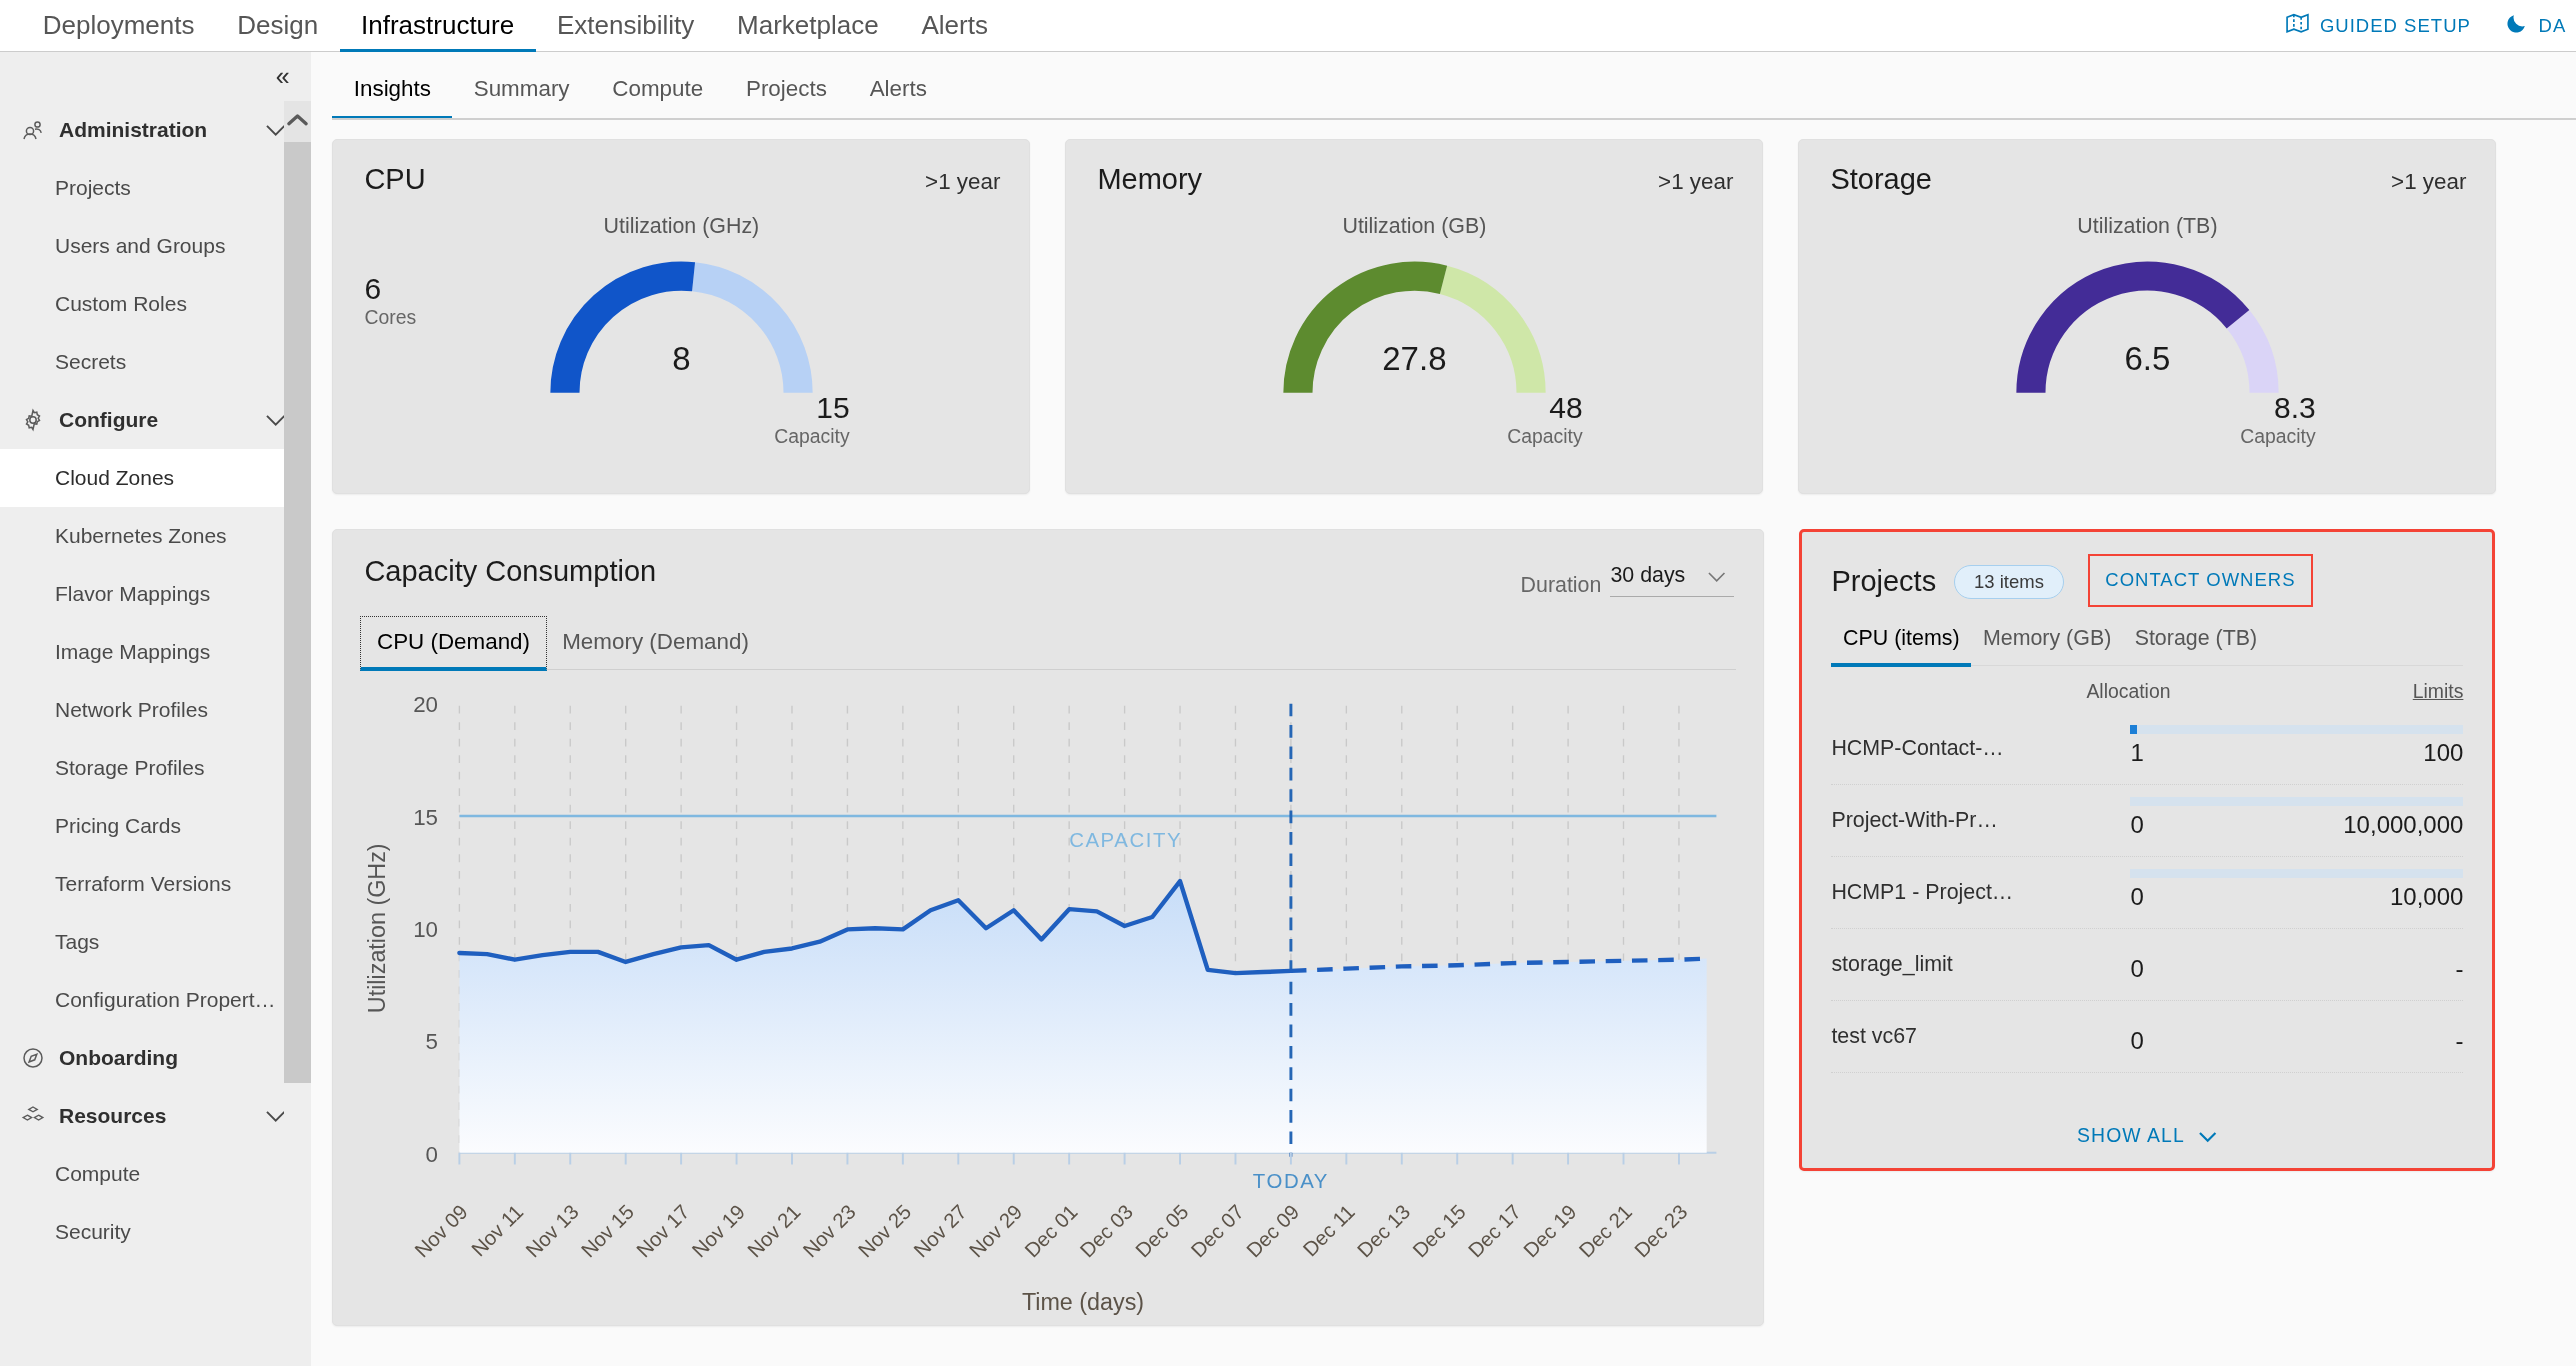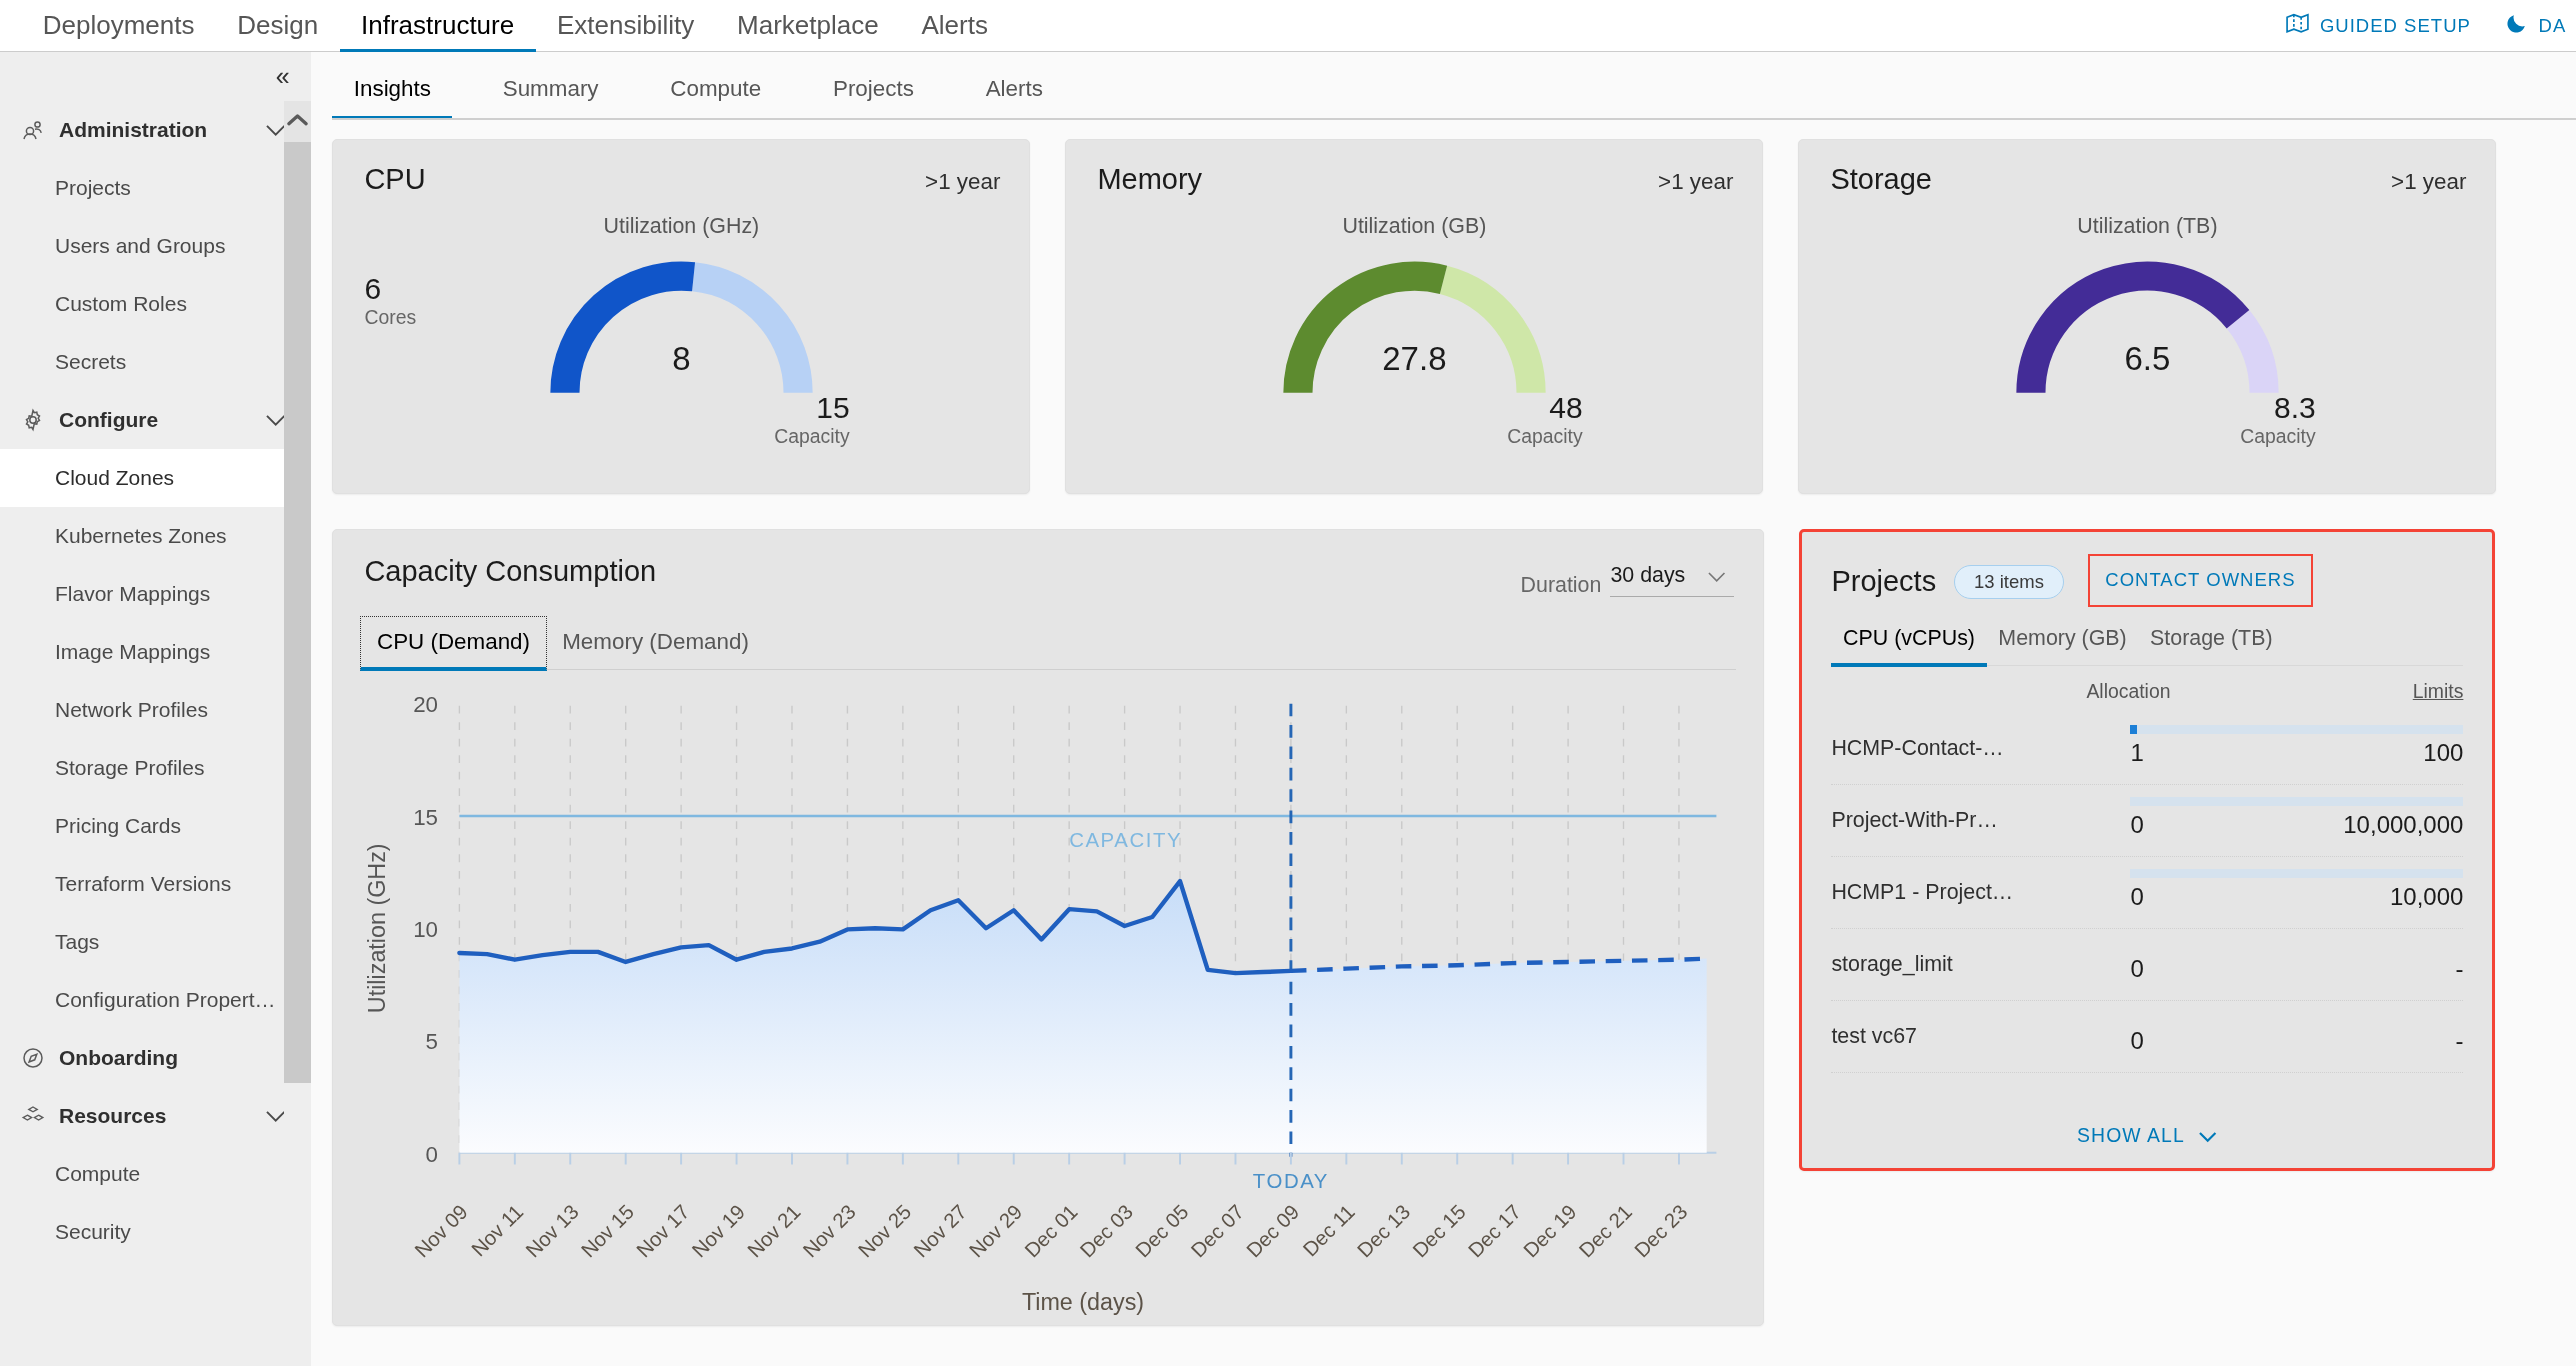--- a/index.html
+++ b/index.html
@@ -76,21 +76,21 @@
     background: #c9c9c9; cursor: pointer;
   }
 
   
   #main {
     flex: 1; background: #fafafa; position: relative; overflow: hidden;
     display: flex; flex-direction: column;
   }
   #subtabs {
     height: 68px; background: #fafafa; display: flex; align-items: flex-end;
-    padding-left: 21.4px; flex: none; gap: 29px;
+    padding-left: 21.4px; flex: none;
   }
   .subtab {
     font-size: 22.4px; color: #565656; padding: 0 21.4px 13.6px 21.4px;
     border-bottom: 4.9px solid transparent; cursor: pointer; white-space: nowrap;
   }
   .subtab.active { color: #000; border-bottom-color: #0079b8; }
   #subtab-rule {
     height: 1.9px; background: #cfcfcf; margin: 0; flex: none;
     position: relative; top: -1.9px; margin-left: 21.4px; margin-right: 0;
   }
@@ -561,21 +561,21 @@
         </div>
       </div>
 
       <div class="card" id="projects-card">
         <div id="pj-head">
           <span id="pj-title">Projects</span>
           <span id="pj-badge">13 items</span>
           <span id="pj-contact">CONTACT OWNERS</span>
         </div>
         <div id="pj-tabs">
-            <div class="pj-tab active">CPU (vCPUs)</div>
+            <div class="pj-tab active">CPU (items)</div>
             <div class="pj-tab">Memory (GB)</div>
             <div class="pj-tab">Storage (TB)</div>
           </div>
         <div id="pj-colhead">
           <span class="c-alloc">Allocation</span>
           <span class="c-lim">Limits</span>
         </div>
         <div id="pj-rows">
             <div class="pj-row">
               <div class="pj-name">HCMP-Contact-…</div>

